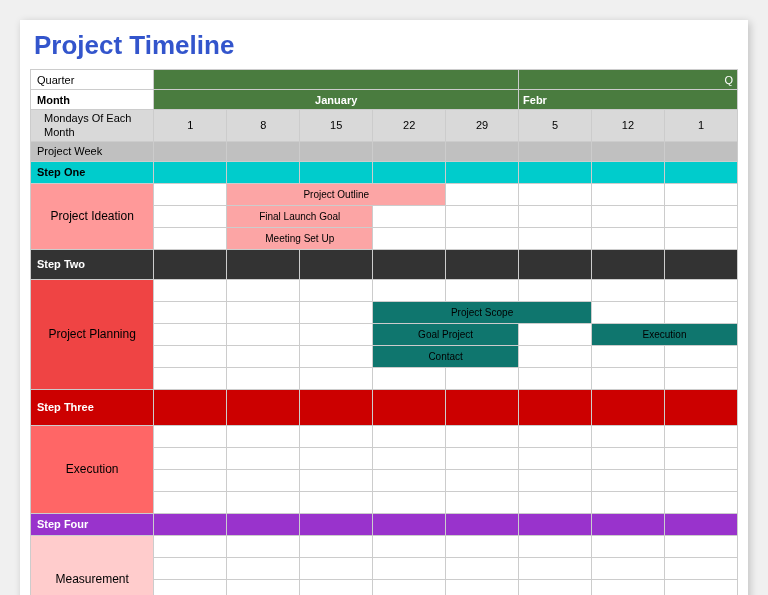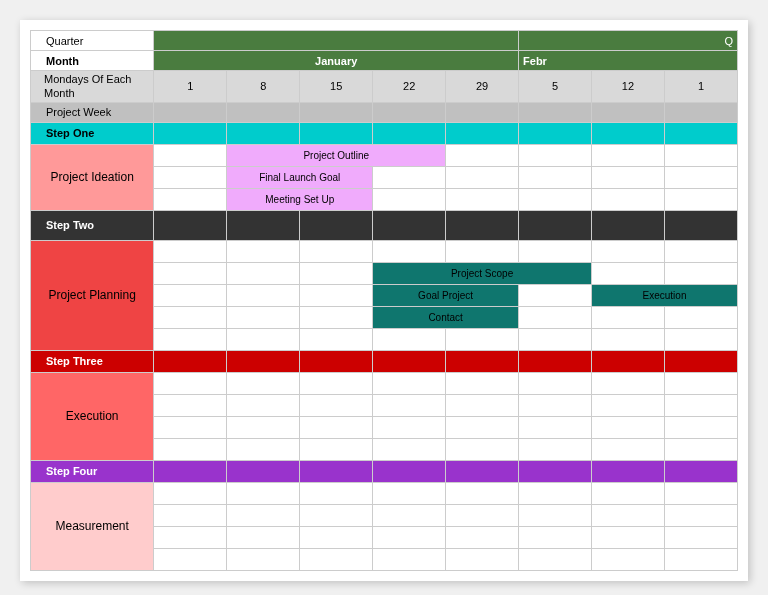--- a/index.html
+++ b/index.html
@@ -12,52 +12,53 @@
     td, th {
       border: 1px solid #ccc;
       font-size: 11px;
       text-align: center;
       vertical-align: middle;
       height: 22px;
       padding: 1px 2px;
       overflow: hidden;
     }
     
-    .col-label { width: 115px; text-align: left; padding-left: 15px; }
+    .col-label { width: 115px; text-align: left; padding-left: 6px; }
     
     
     .row-quarter td { background: #4a7c3f; color: white; height: 20px; }
     .row-month td { background: #4a7c3f; color: white; font-weight: bold; height: 20px; }
     .row-mondays td { background: #d9d9d9; height: 30px; }
     .row-project-week td { background: #c0c0c0; height: 20px; }
     
     
     .row-step-one td { background: #00cccc; color: #000; font-weight: bold; height: 22px; }
     .row-step-two td { background: #333; color: white; font-weight: bold; height: 30px; }
-    .row-step-three td { background: #cc0000; color: white; font-weight: bold; height: 22px; }
+    .row-step-three td { background: #cc0000; color: white; font-weight: bold; height: 36px; }
     .row-step-four td { background: #9933cc; color: white; font-weight: bold; height: 22px; }
     
     
     .cell-ideation { background: #ff9999; text-align: center; vertical-align: middle; font-size: 12px; }
     .cell-planning { background: #ef4444; text-align: center; vertical-align: middle; font-size: 12px; }
     .cell-execution { background: #ff6666; text-align: center; vertical-align: middle; font-size: 12px; }
     .cell-measurement { background: #ffcccc; text-align: center; vertical-align: middle; font-size: 12px; }
     
     
-    .bar-blue { background: #f0abfc; color: #000; font-size: 10px; text-align: center; vertical-align: middle; }
+    .bar-blue { background: #fca5a5; color: #000; font-size: 10px; text-align: center; vertical-align: middle; }
     .bar-purple { background: #0f766e; color: #000; font-size: 10px; text-align: center; vertical-align: middle; }
     
     .mondays-label { background: #d9d9d9; text-align: left; padding-left: 13px; font-size: 11px; }
 
     .step-label-col { font-weight: bold; }
   </style>
 </head>
 <body>
 
 <div class="container">
+  <div class="title">Project Timeline</div>
 
   <table>
 
     <colgroup>
       <col style="width:115px">
       <col style="width:68px">
       <col style="width:68px">
       <col style="width:68px">
       <col style="width:68px">
       <col style="width:68px">

